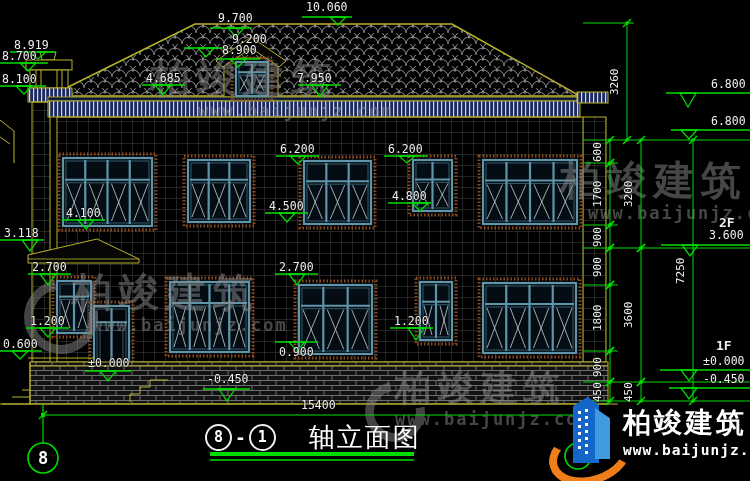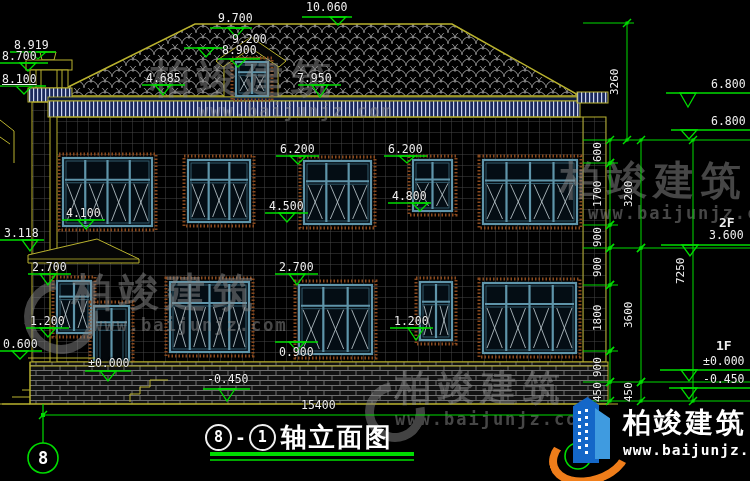--- a/index.html
+++ b/index.html
@@ -17,21 +17,21 @@
   .wm{position:absolute;color:#8c8c8c;opacity:.5;pointer-events:none;}
   .wm .t{font-size:40px;font-weight:bold;letter-spacing:7px;line-height:1;}
   .wm .u{font-size:17px;font-weight:bold;letter-spacing:2px;margin-top:3px;}
   .wm .arc{position:absolute;width:56px;height:56px;border:9px solid #858585;
     border-radius:50%;border-top-color:transparent;transform:rotate(35deg);}
   #title-block{position:absolute;left:205px;top:420px;z-index:6;display:flex;
     align-items:center;gap:5px;color:#fff;}
   .tcirc{display:inline-block;width:23px;height:23px;border:2px solid #efefef;
     border-radius:50%;text-align:center;line-height:23px;font-size:15px;font-weight:bold;}
   .tdash{font-size:18px;font-weight:bold;margin:0 -2px;}
-  #title-name{font-size:26px;font-weight:bold;letter-spacing:2px;}
+  #title-name{font-size:26px;font-weight:normal;letter-spacing:2px;margin-left:28px;}
   #title-scale{font-size:22px;font-weight:bold;margin-left:8px;}
   .underline1{position:absolute;left:210px;top:452px;width:204px;height:4px;
     background:#00dc00;z-index:6;}
   .underline2{position:absolute;left:210px;top:459px;width:204px;height:2px;
     background:#00a800;z-index:6;}
   #logo{position:absolute;left:545px;top:392px;width:205px;height:89px;z-index:7;}
   .swoosh{position:absolute;left:3px;top:34px;width:68px;height:42px;border:8px solid transparent;
     border-bottom-color:#ef7d1a;border-left-color:#ef7d1a;border-radius:50%;transform:rotate(-18deg);}
   .tower1{position:absolute;left:28px;top:5px;width:26px;height:66px;background:#1467c8;
     clip-path:polygon(0 14%,55% 0,100% 12%,100% 100%,0 100%);}
@@ -440,21 +440,21 @@
       <circle cx="578" cy="456" r="13" fill="#000" stroke="#00dc00" stroke-width="1.6"></circle>
     </svg>
 
   <div id="labels">
       <div class="lbl" style="left: 306px; top: 2px;">10.060</div>
       <div class="lbl" style="left: 218px; top: 13px;">9.700</div>
       <div class="lbl" style="left: 188px; top: 34px; margin-left: 44px;">9.200</div>
       <div class="lbl" style="left: 222px; top: 45px;">8.900</div>
       <div class="lbl" style="left: 14px; top: 40px;">8.919</div>
       <div class="lbl" style="left: 2px; top: 51px;">8.700</div>
-      <div class="lbl" style="left: 2px; top: 74px; text-decoration: underline;">8.100</div>
+      <div class="lbl" style="left: 2px; top: 74px;">8.100</div>
       <div class="lbl" style="left: 146px; top: 73px;">4.685</div>
       <div class="lbl" style="left: 297px; top: 73px; text-align: center;">7.950</div>
       <div class="lbl" style="left: 280px; top: 144px;">6.200</div>
       <div class="lbl" style="left: 388px; top: 144px;">6.200</div>
       <div class="lbl" style="left: 269px; top: 201px;">4.500</div>
       <div class="lbl" style="left: 392px; top: 191px;">4.800</div>
       <div class="lbl" style="left: 66px; top: 208px;">4.100</div>
       <div class="lbl" style="left: 4px; top: 228px;">3.118</div>
       <div class="lbl" style="left: 32px; top: 262px;">2.700</div>
       <div class="lbl" style="left: 279px; top: 262px;">2.700</div>

